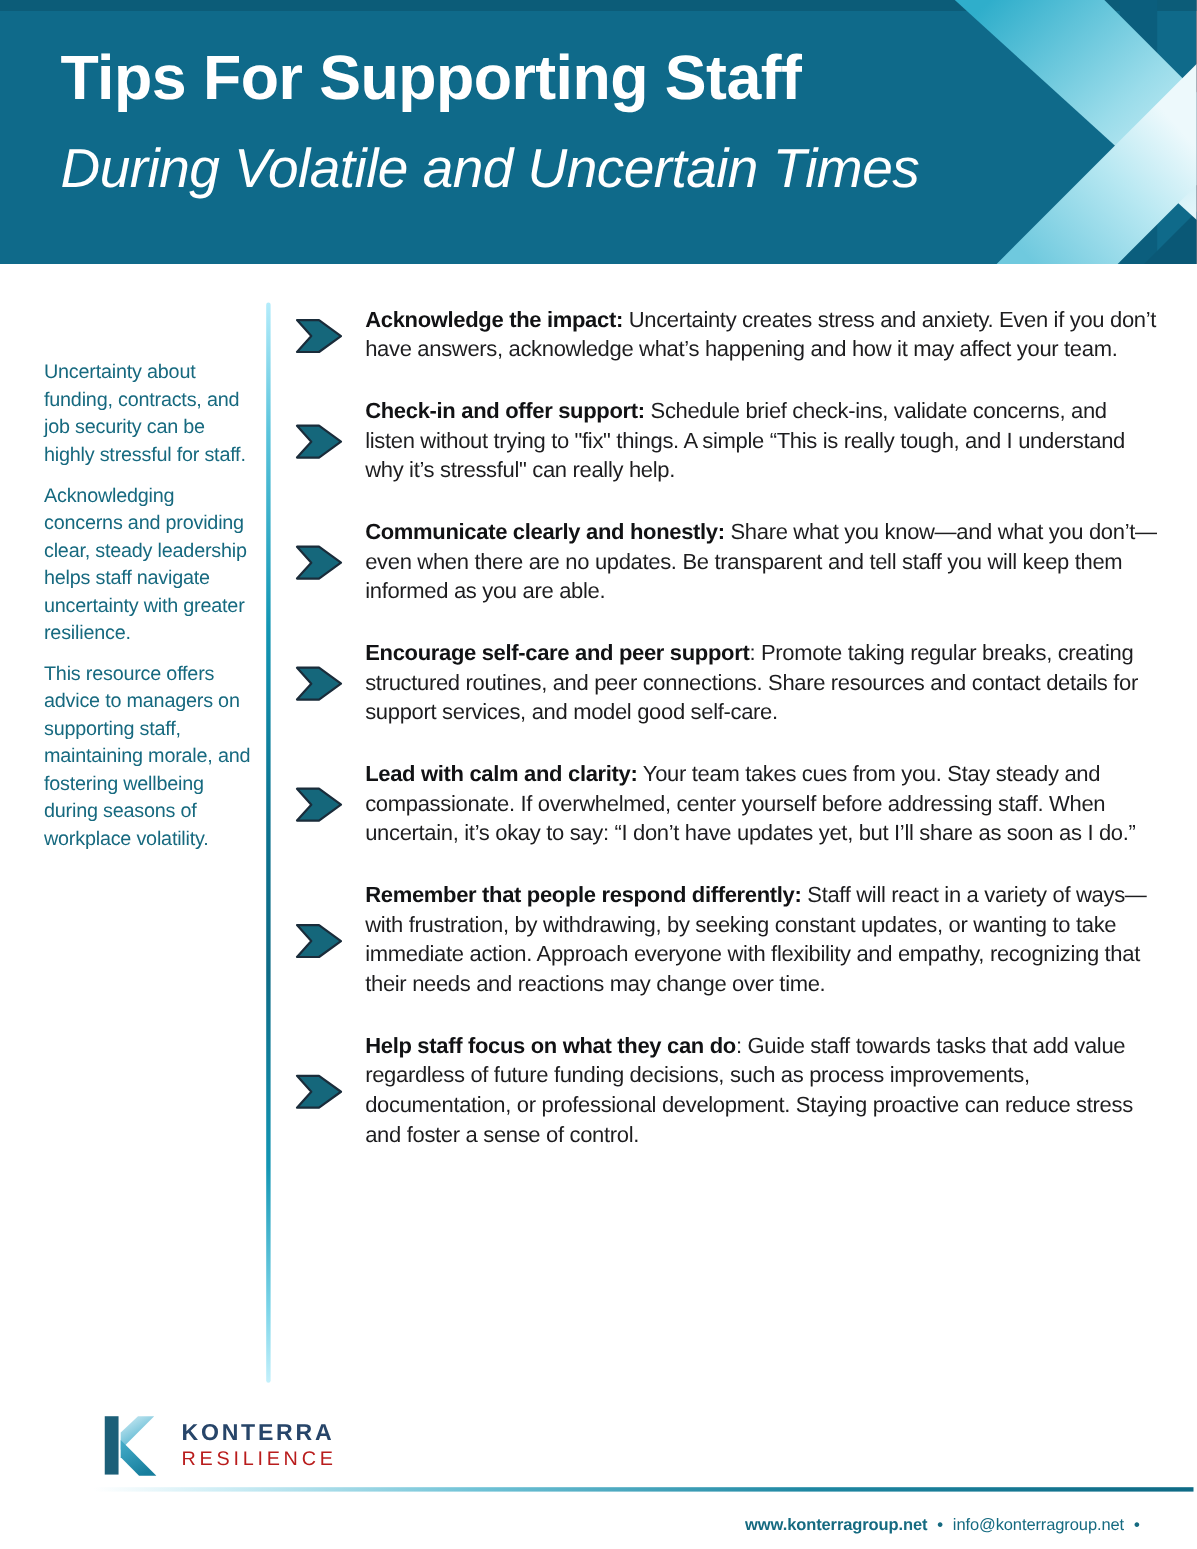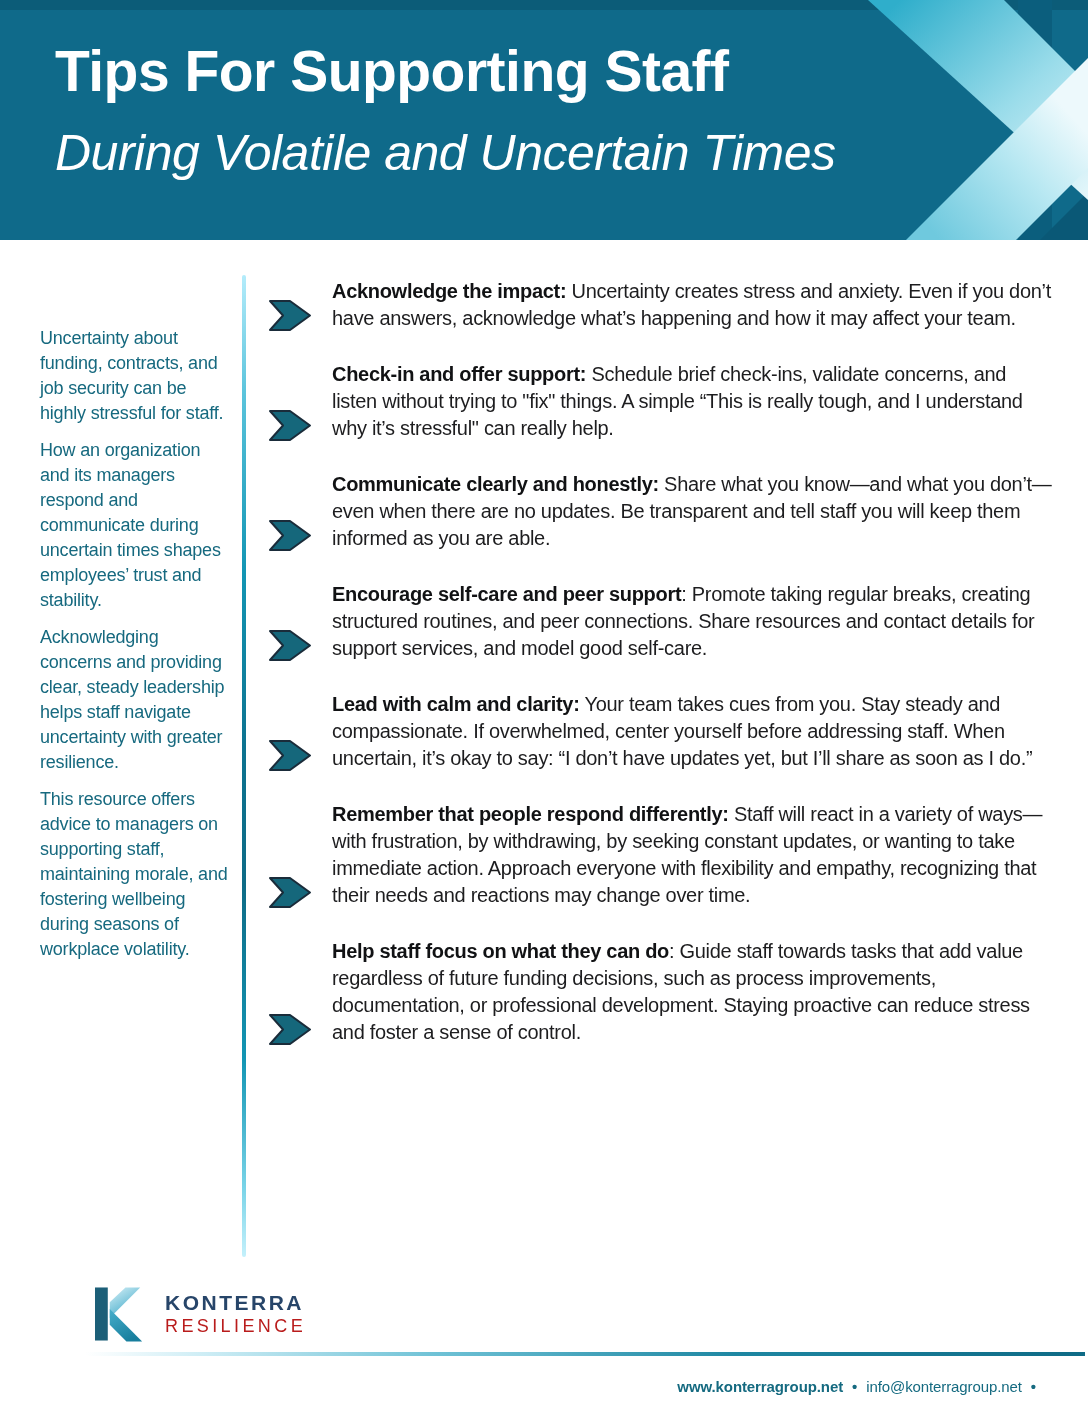--- a/index.html
+++ b/index.html
@@ -22,21 +22,21 @@
   .sidebar{position:absolute;left:40px;top:326px;width:192px;color:#16697F;}
   .sidebar p{margin:0 0 12px 0;font-size:18px;line-height:25px;letter-spacing:-0.2px;}
   .sidebar p.bold{font-weight:400;}
   
   .vdivider{
     position:absolute;left:242px;top:275px;width:4px;height:982px;border-radius:2px;
     background:linear-gradient(180deg,#B4ECFB 0%,#5BC4DC 12%,#1396B4 30%,#0D7390 48%,#0E6B86 62%,#1396B4 80%,#7AD4E8 93%,#C4F0FB 100%);
   }
   
   .bullets{position:absolute;left:268px;top:278px;width:786px;}
-  .bullet{display:flex;align-items:flex-end;margin-bottom:29px;}
+  .bullet{display:flex;align-items:center;margin-bottom:29px;}
   .bullet .chev{flex:0 0 auto;width:44px;height:33px;margin:0 20px 0 0;display:block;}
   .bullet p{
     margin:0;flex:1 1 auto;color:#1D1D1F;font-size:20px;line-height:27px;letter-spacing:-0.3px;
   }
   .bullet p strong{font-weight:700;color:#111214;}
   
   .logo{position:absolute;left:85px;top:1285px;display:flex;align-items:center;padding-left:10px;}
   .logo svg{width:55px;height:58px;display:block;}
   .logo .ltext{margin-left:15px;}
   .logo .brand{
@@ -83,21 +83,20 @@
       <polygon points="1040,240 1088,192 1088,240" fill="#0A5876"></polygon>
       <polygon points="868,0 1004,0 1088,84 1088,200" fill="url(#bandA)"></polygon>
       <polygon points="906,240 1016,240 1088,168 1088,58" fill="url(#bandB)"></polygon>
     </svg>
     <h1>Tips For Supporting Staff</h1>
     <h2>During Volatile and Uncertain Times</h2>
   </div>
 
   <div class="sidebar">
     <p class="bold">Uncertainty about funding, contracts, and job security can be highly stressful for staff.</p>
-    <p>How an organization and its managers respond and communicate during uncertain times shapes employees’ trust and stability.</p>
     <p>Acknowledging concerns and providing clear, steady leadership helps staff navigate uncertainty with greater resilience.</p>
     <p class="bold">This resource offers advice to managers on supporting staff, maintaining morale, and fostering wellbeing during seasons of workplace volatility.</p>
   </div>
 
   <div class="vdivider"></div>
 
   <div class="bullets">
 
     <div class="bullet">
       <svg class="chev" viewBox="0 0 44 33" aria-hidden="true">

